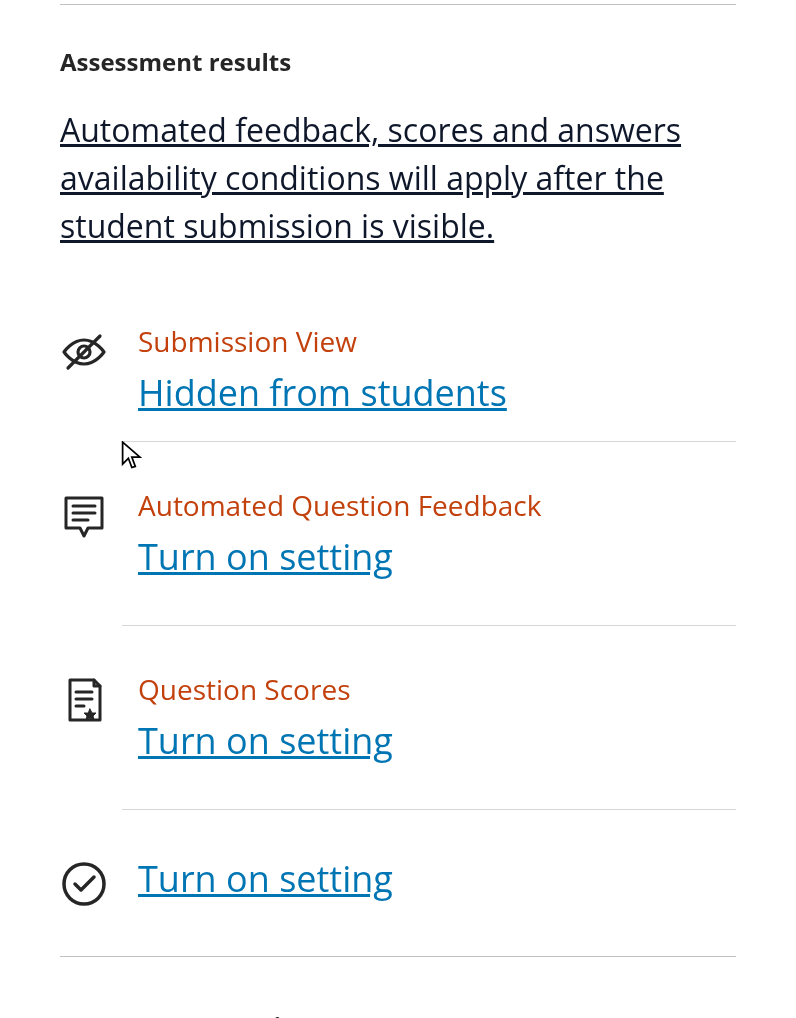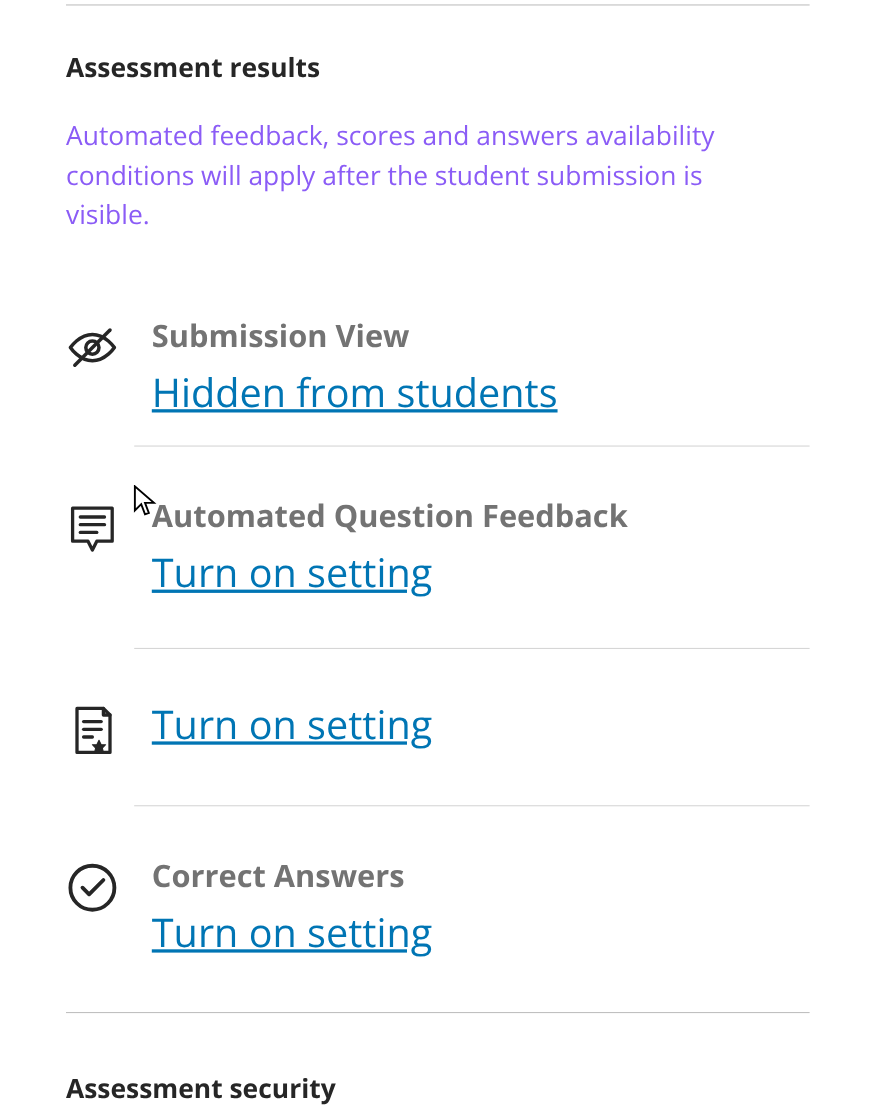--- a/index.html
+++ b/index.html
@@ -22,25 +22,26 @@
       margin-top: 4px;
     }
     .section-title {
       font-size: 24px;
       font-weight: 700;
       color: #262626;
       margin-top: 40px;
       margin-bottom: 28px;
     }
     .section-description {
-      font-size: 24px;
-      color: #8b5cf6;
+      font-size: 32px;
+      color: #0f172a;
       line-height: 1.5;
       margin-bottom: 48px;
       max-width: 640px;
+      text-decoration: underline;
     }
     .setting-row {
       display: flex;
       align-items: flex-start;
       padding: 24px 0;
     }
     .setting-row.bordered {
       border-bottom: 1px solid #d6d6d6;
     }
     .icon-wrap {
@@ -53,22 +54,22 @@
     }
     .icon-wrap svg {
       width: 48px;
       height: 48px;
     }
     .setting-content {
       flex: 1;
     }
     .setting-title {
       font-size: 28px;
-      font-weight: 700;
-      color: #737373;
+      font-weight: 400;
+      color: #c2410c;
       margin-bottom: 8px;
     }
     .setting-link {
       font-size: 36px;
       color: #0075b4;
       text-decoration: underline;
       cursor: pointer;
       display: inline-block;
     }
     .section-end-divider {
@@ -133,33 +134,33 @@
         <svg viewBox="0 0 48 48" fill="none" stroke="#262626" stroke-width="3" stroke-linecap="round" stroke-linejoin="round">
           <path d="M10 4 H34 L40 10 V44 H10 Z"></path>
           <path d="M34 4 V10 H40"></path>
           <line x1="16" y1="16" x2="32" y2="16"></line>
           <line x1="16" y1="23" x2="32" y2="23"></line>
           <line x1="16" y1="30" x2="24" y2="30"></line>
           <path d="M30 33 L32 37 L36 37 L33 40 L34 44 L30 42 L26 44 L27 40 L24 37 L28 37 Z" fill="#262626" stroke-width="1"></path>
         </svg>
       </div>
       <div class="setting-content">
+        <div class="setting-title">Question Scores</div>
         <a class="setting-link">Turn on setting</a>
       </div>
     </div>
 
     <div class="setting-row" style="padding-top:44px;padding-bottom:32px;">
       <div class="icon-wrap" style="margin-left:-62px;">
         <svg viewBox="0 0 48 48" fill="none" stroke="#262626" stroke-width="3.5" stroke-linecap="round" stroke-linejoin="round">
           <circle cx="24" cy="24" r="20"></circle>
           <path d="M15 24 L21 30 L34 17"></path>
         </svg>
       </div>
       <div class="setting-content">
-        <div class="setting-title">Correct Answers</div>
         <a class="setting-link">Turn on setting</a>
       </div>
     </div>
 
   </div>
 
   <div class="section-end-divider"></div>
 
   <h2 class="section-title" style="margin-top:52px;">Assessment security</h2>
 </div>

